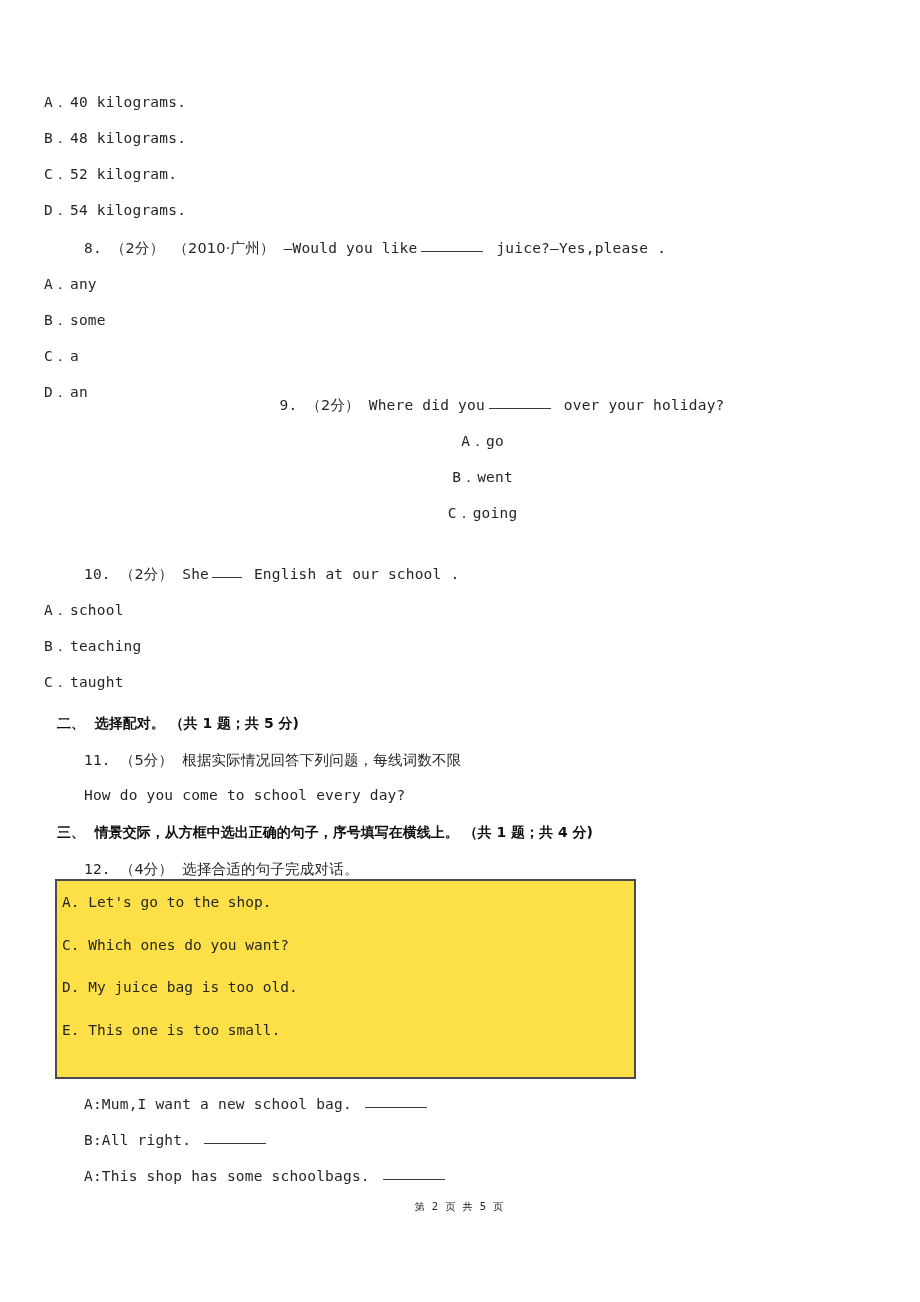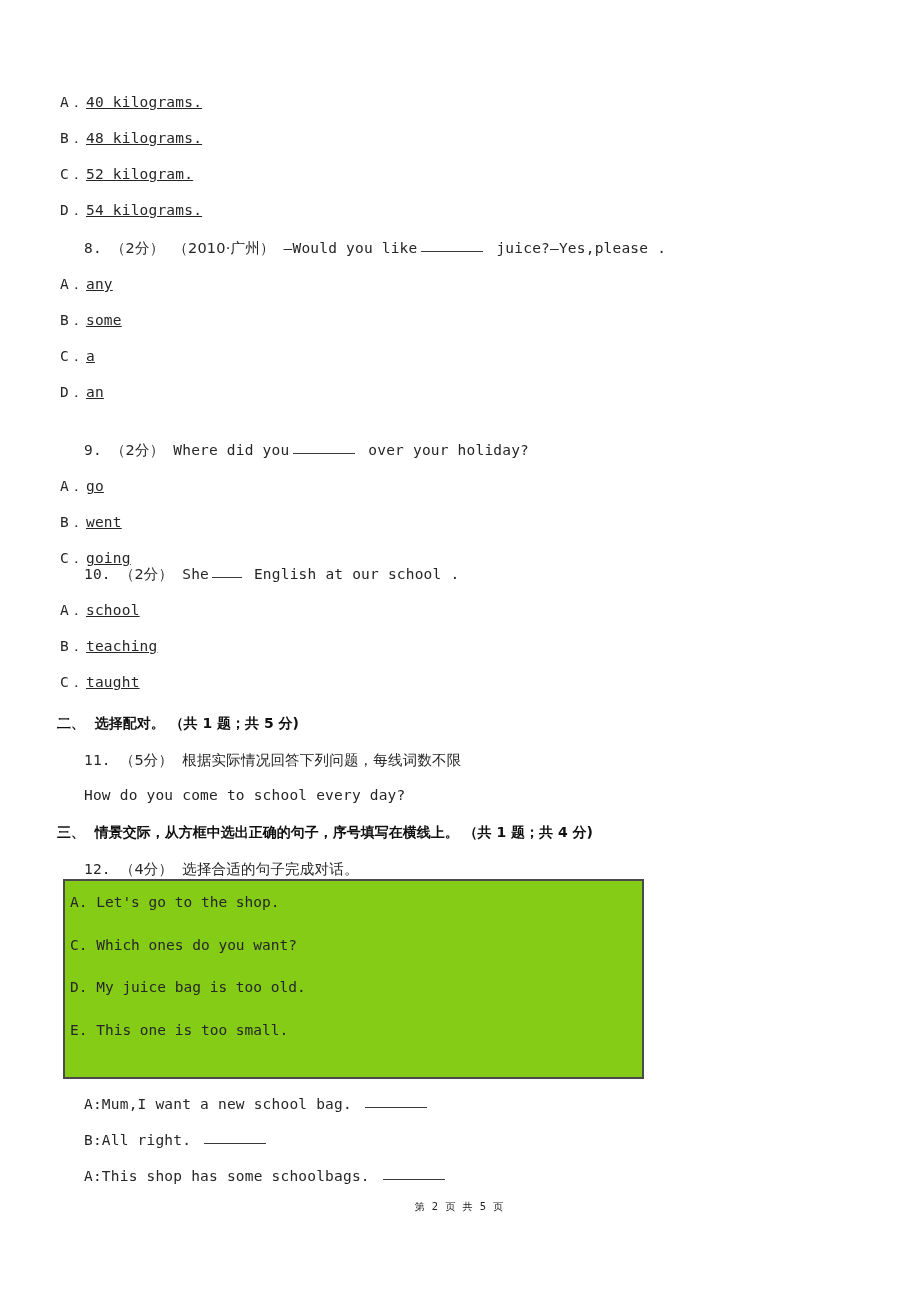--- a/index.html
+++ b/index.html
@@ -32,25 +32,24 @@
     color: #262626;
   }
   .cjk {
     font-family: "DejaVu Sans", "Liberation Sans", sans-serif;
   }
 
   
   .option {
     position: relative;
     margin: 0;
-    padding: 0 0 0 60px;
-    height: 36px;
-    line-height: 36px;
-    white-space: pre;
-    text-decoration: underline;
+    padding: 0 0 0 44px;
+    height: 36px;
+    line-height: 36px;
+    white-space: pre;
   }
   .option .olabel {
     display: inline-block;
     width: 26px;
   }
 
   
   .qline {
     position: relative;
     margin: 0;
@@ -98,27 +97,27 @@
     margin: 0;
     padding: 0 0 0 84px;
     height: 36px;
     line-height: 36px;
     white-space: pre;
   }
 
   
   .sentence-box {
     position: absolute;
-    left: 63px;
+    left: 55px;
     top: 879px;
     width: 581px;
     height: 200px;
     box-sizing: border-box;
     border: 2px solid #4a4a4a;
-    background: #84cc16;
+    background: #fde047;
   }
   .sentence-box .sbox-row {
     height: 42.5px;
     line-height: 42.5px;
     padding-left: 5px;
     white-space: pre;
     font-family: "DejaVu Sans Mono", "Liberation Mono", monospace;
     font-size: 14.5px;
     color: #262626;
   }
@@ -161,21 +160,21 @@
   </div>
 
   <div class="block" style="top:230px;">
     <div class="qline mono"><span class="qnum">8.</span><span> </span><span class="score cjk">（2分）</span><span> </span><span class="cjk">（2010·广州）</span><span> </span><span>—Would you like</span><span class="blank-long"></span><span> </span><span>juice?—Yes,please .</span></div>
     <div class="option mono"><span class="olabel">A．</span><span>any</span></div>
     <div class="option mono"><span class="olabel">B．</span><span>some</span></div>
     <div class="option mono"><span class="olabel">C．</span><span>a</span></div>
     <div class="option mono"><span class="olabel">D．</span><span>an</span></div>
   </div>
 
-  <div class="block" style="top:432px;">
+  <div class="block" style="top:387px;text-align:center;">
     <div class="qline mono"><span class="qnum">9.</span><span> </span><span class="score cjk">（2分）</span><span> </span><span>Where did you</span><span class="blank-long"></span><span> </span><span>over your holiday?</span></div>
     <div class="option mono"><span class="olabel">A．</span><span>go</span></div>
     <div class="option mono"><span class="olabel">B．</span><span>went</span></div>
     <div class="option mono"><span class="olabel">C．</span><span>going</span></div>
   </div>
 
   <div class="block" style="top:556px;">
     <div class="qline mono"><span class="qnum">10.</span><span> </span><span class="score cjk">（2分）</span><span> </span><span>She</span><span class="blank-short"></span><span> </span><span>English at our school .</span></div>
     <div class="option mono"><span class="olabel">A．</span><span>school</span></div>
     <div class="option mono"><span class="olabel">B．</span><span>teaching</span></div>

